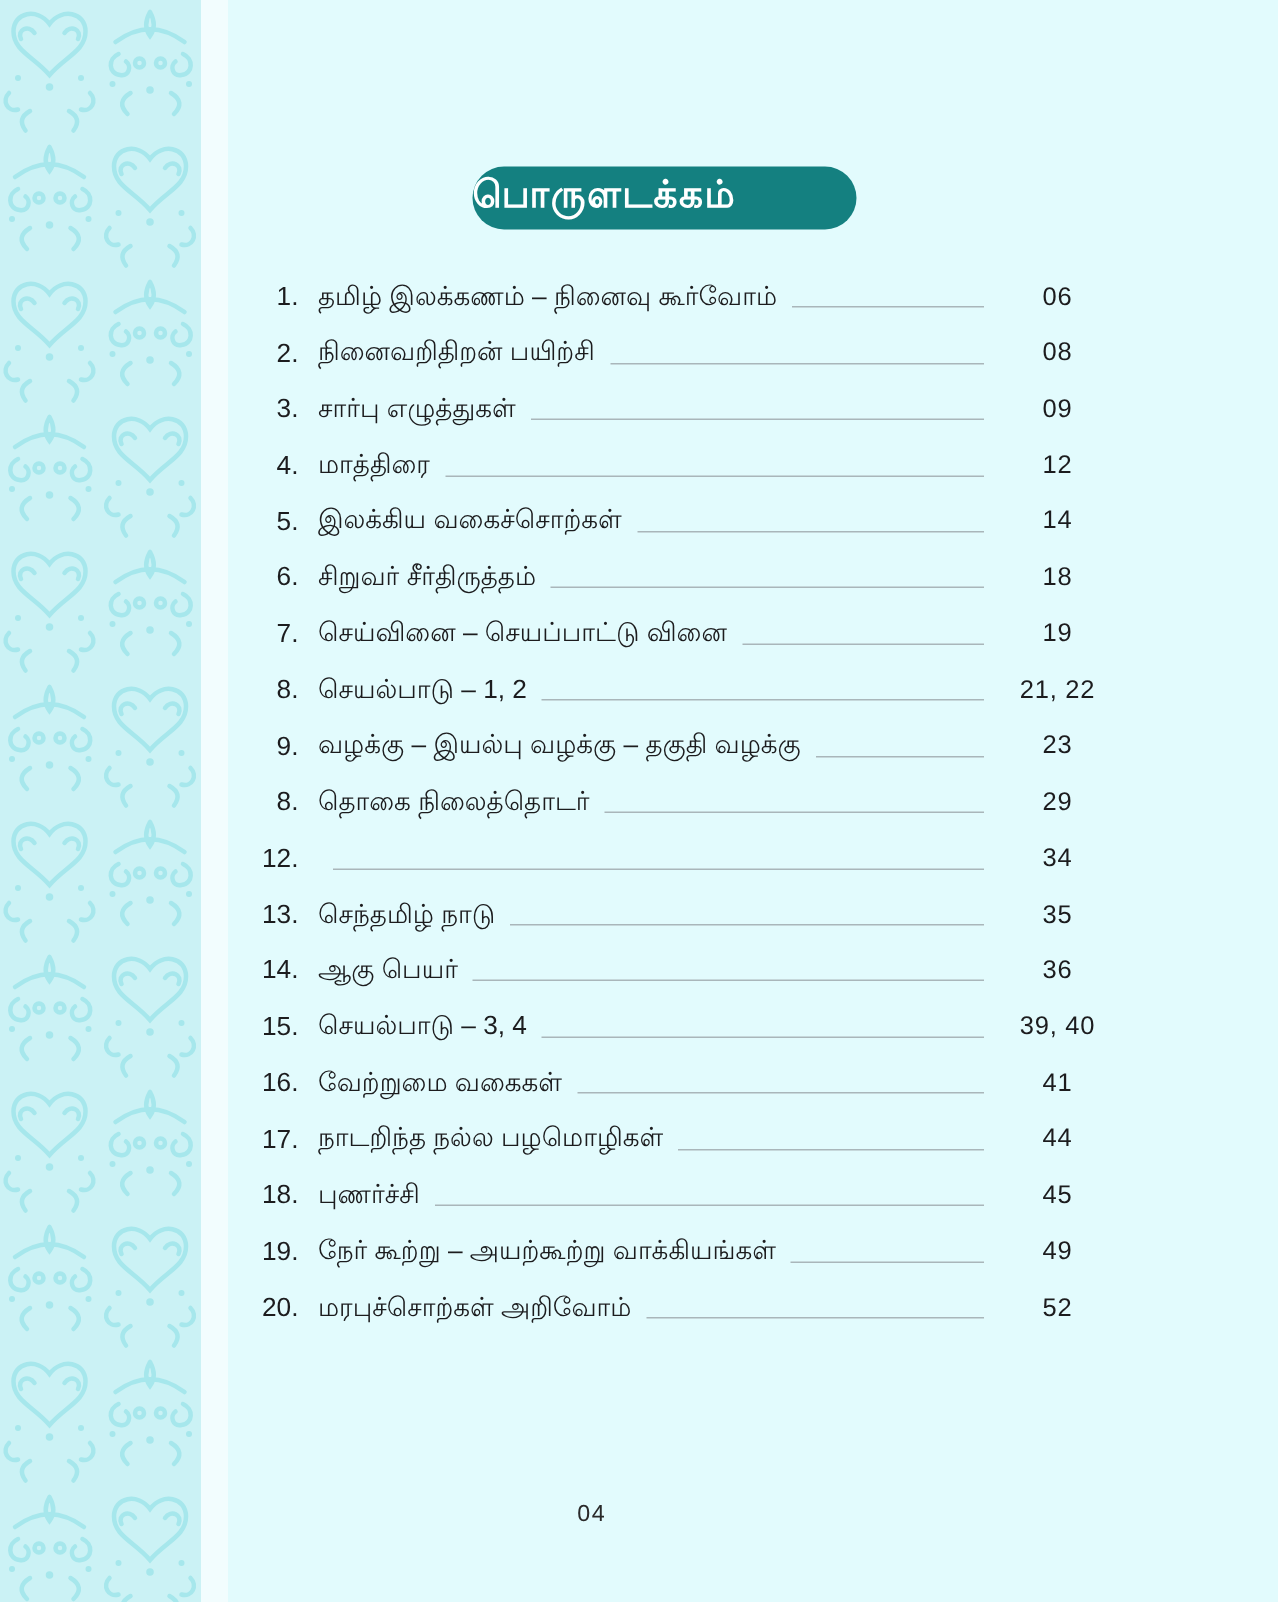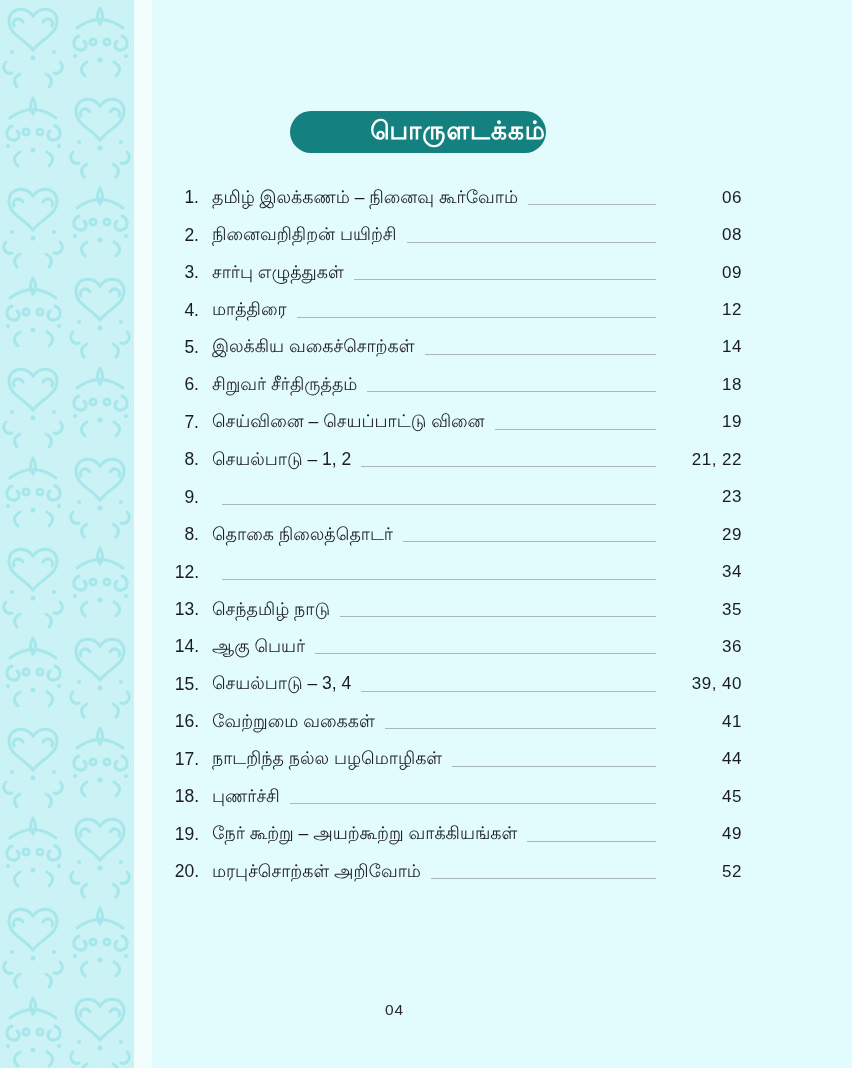--- a/index.html
+++ b/index.html
@@ -8,34 +8,34 @@
     position:relative;overflow:hidden;
     background:#e2fbfd;
     font-family:"Liberation Sans",sans-serif;
     color:#1c1c1e;
   }
   
   .damask-wrap{position:absolute;left:0;top:0;width:134px;height:1068px}
   .band{position:absolute;left:134px;top:0;width:18px;height:1068px;background:#f2fdfe}
   
   .header-pill{
-    position:absolute;left:290px;top:111px;width:256px;height:42px;
-    border-radius:21px;display:flex;align-items:center;justify-content:flex-end;
+    position:absolute;left:315px;top:111px;width:256px;height:42px;
+    border-radius:21px;display:flex;align-items:center;justify-content:flex-start;
   }
   .header-pill span{
     color:#ffffff;font-size:25px;font-weight:bold;letter-spacing:1px;
     font-family:"Liberation Serif",serif;
   }
   
   .toc{position:absolute;left:165px;top:179px;width:577px}
   .row{display:flex;align-items:center;height:37.45px;font-size:17.5px;font-weight:500}
   .num{flex:none;width:34px;text-align:right;margin-right:13px}
   .title{white-space:nowrap}
   .leader{flex:1;min-width:18px;border-bottom:1.2px solid #a9b6ba;margin:0 12px 0 10px;transform:translateY(7px)}
-  .pg{flex:none;width:74px;text-align:right;font-size:17px;letter-spacing:.5px}
+  .pg{flex:none;width:74px;text-align:center;font-size:17px;letter-spacing:.5px}
   
   .footer{position:absolute;left:0;top:1001px;width:761px;text-align:center}
   .footer span{font-size:15.5px;color:#2a2a2a;letter-spacing:1px;padding-left:28px}
 </style>
 </head>
 <body>
 
 <div class="damask-wrap">
   <svg width="134" height="1068" xmlns="http://www.w3.org/2000/svg">
     <defs>
@@ -133,20 +133,21 @@
 
   <div class="row">
     <span class="num">8.</span>
     <span class="title">செயல்பாடு – 1, 2</span>
     <span class="leader"></span>
     <span class="pg">21, 22</span>
   </div>
 
   <div class="row">
     <span class="num">9.</span>
+    <span class="title">வழக்கு – இயல்பு வழக்கு – தகுதி வழக்கு</span>
     <span class="leader"></span>
     <span class="pg">23</span>
   </div>
 
 
   <div class="row">
     <span class="num">8.</span>
     <span class="title">தொகை நிலைத்தொடர்</span>
     <span class="leader"></span>
     <span class="pg">29</span>

